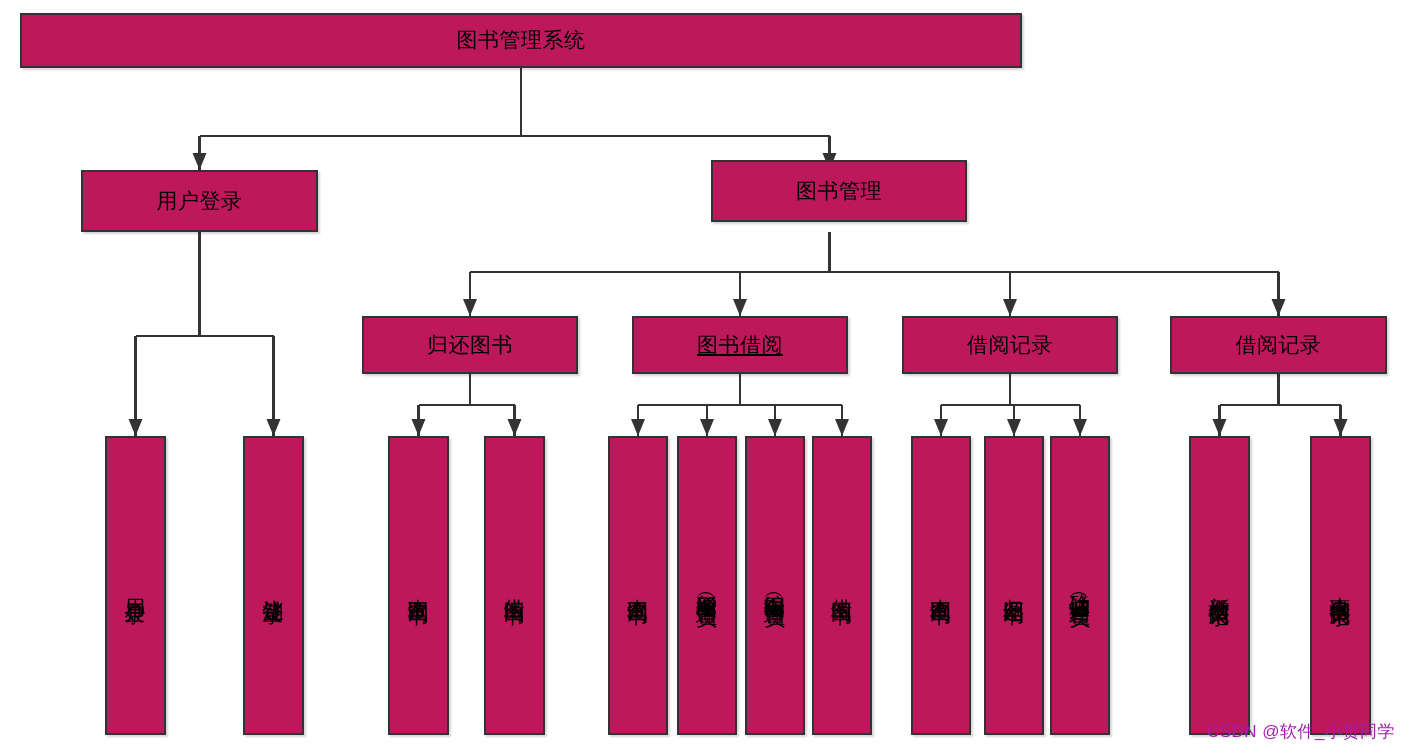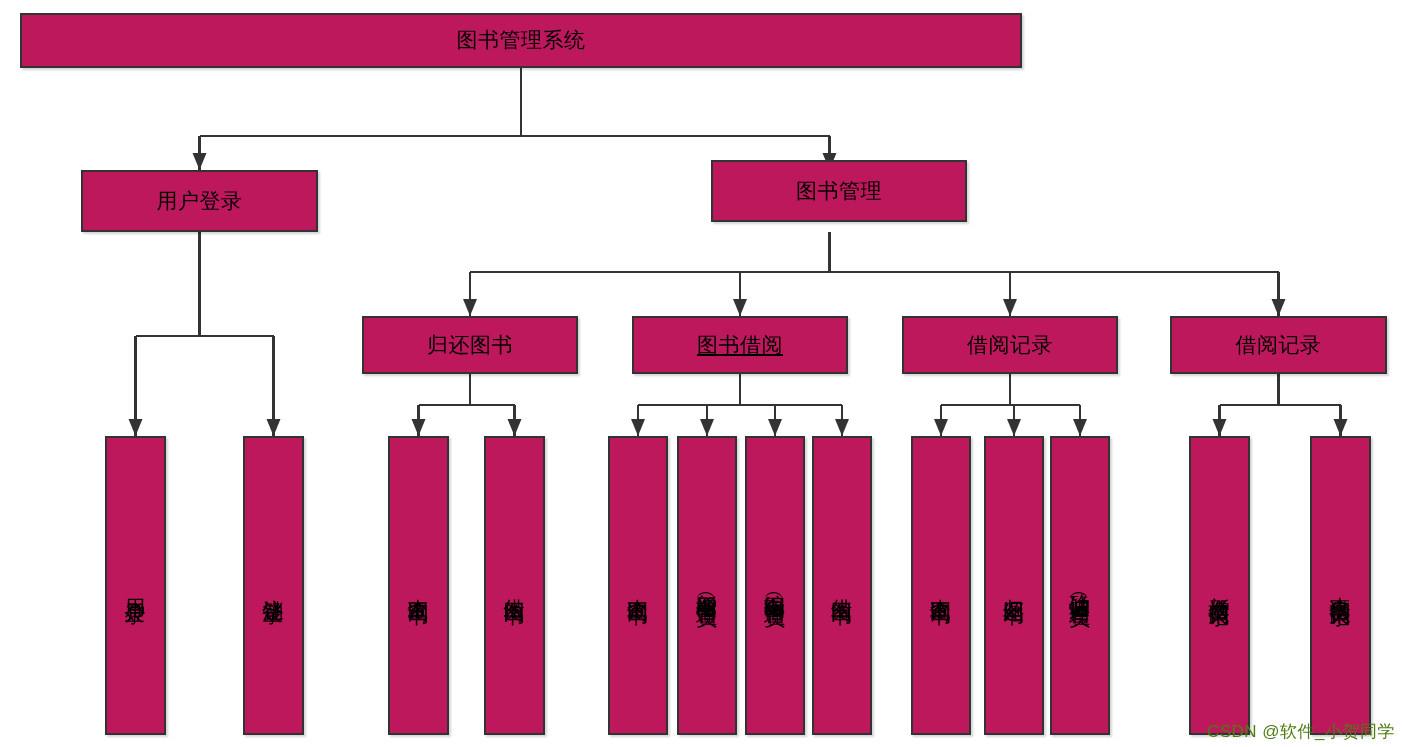--- a/index.html
+++ b/index.html
@@ -51,21 +51,21 @@
     text-orientation: upright;
     white-space: normal;
     letter-spacing: 2px;
     line-height: 1.0;
   }
   #watermark {
     position: absolute;
     right: 10px;
     bottom: 4px;
     font-size: 17px;
-    color: #4d7c0f;
+    color: #a21caf;
     letter-spacing: 0.5px;
     white-space: nowrap;
     user-select: none;
   }
 </style>
 </head>
 <body>
 
 <div id="diagram-root">
   <svg class="edges" id="edges-layer" viewBox="0 0 1405 747" preserveAspectRatio="none">

